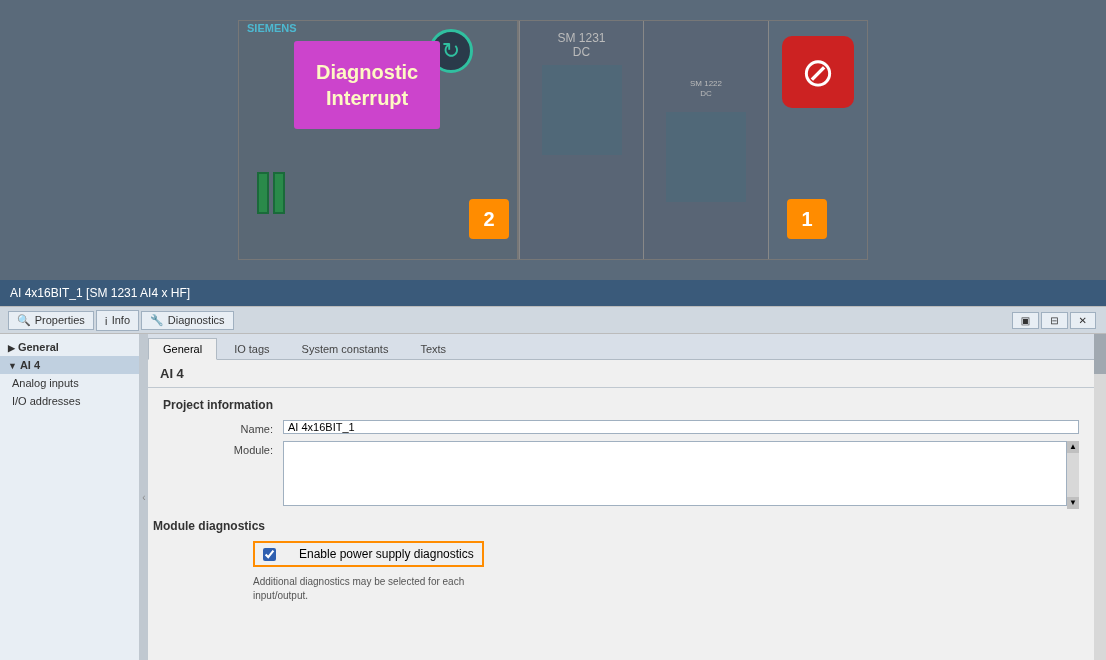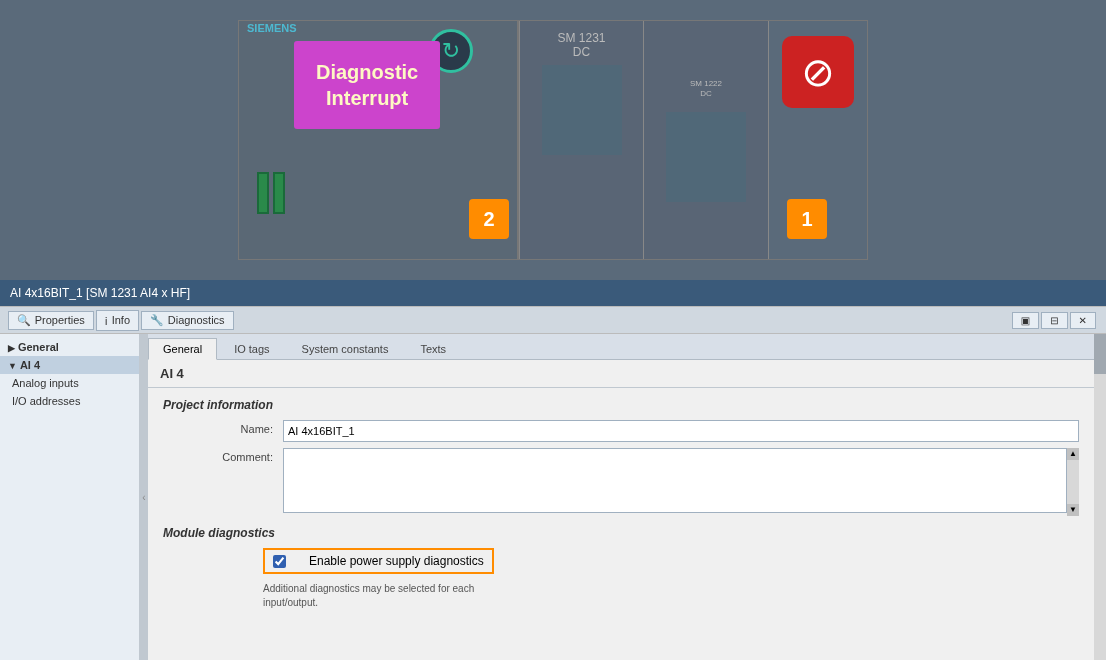--- a/index.html
+++ b/index.html
@@ -193,38 +193,37 @@
       color: #333;
     }
     .section-group {
       margin: 10px 15px;
     }
     .section-title {
       font-size: 12px;
       font-weight: bold;
       color: #333;
       margin-bottom: 8px;
-      font-style: italic;
     }
     .form-row {
       display: flex;
       align-items: flex-start;
       margin-bottom: 6px;
     }
     .form-label {
       width: 120px;
       text-align: right;
       padding-right: 10px;
       font-size: 11px;
       color: #444;
       padding-top: 3px;
     }
     .form-input {
       flex: 1;
-      height: 22px;
+      height: 14px;
       border: 1px solid #a0b0c0;
       font-size: 11px;
       padding: 2px 4px;
       background: white;
     }
     .form-textarea {
       flex: 1;
       height: 65px;
       border: 1px solid #a0b0c0;
       font-size: 11px;
@@ -257,21 +256,21 @@
       width: 12px;
       height: 12px;
       background: #c0c0c0;
       text-align: center;
       font-size: 8px;
       line-height: 12px;
       position: absolute;
       bottom: 0;
     }
     .module-diag-section {
-      margin: 10px 15px;
+      margin: 10px 5px;
     }
     .checkbox-row {
       display: flex;
       align-items: center;
       gap: 6px;
       margin: 8px 0 8px 100px;
     }
     .checkbox-outlined {
       border: 2px solid #ff8c00;
       padding: 4px 8px;
@@ -395,21 +394,21 @@
 
     <div class="section-group">
       <div class="section-title">Project information</div>
 
       <div class="form-row">
         <div class="form-label">Name:</div>
         <input class="form-input" type="text" value="AI 4x16BIT_1" style="">
       </div>
 
       <div class="form-row">
-        <div class="form-label">Comment:</div>
+        <div class="form-label">Module:</div>
         <div class="textarea-wrapper">
           <textarea class="form-textarea" style="width: calc(100% - 12px);"></textarea>
           <div class="textarea-scrollbar">
             <div class="textarea-scroll-up">▲</div>
             <div class="textarea-scroll-down">▼</div>
           </div>
         </div>
       </div>
     </div>
 

